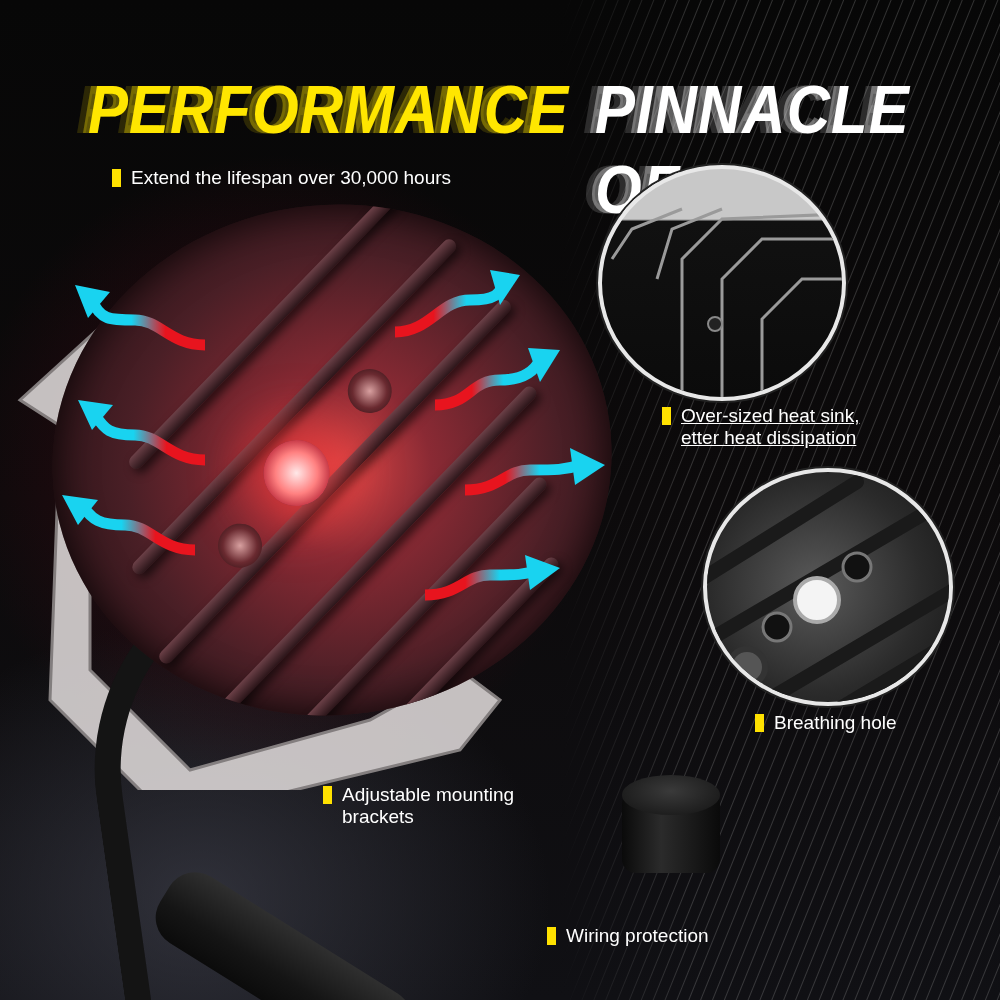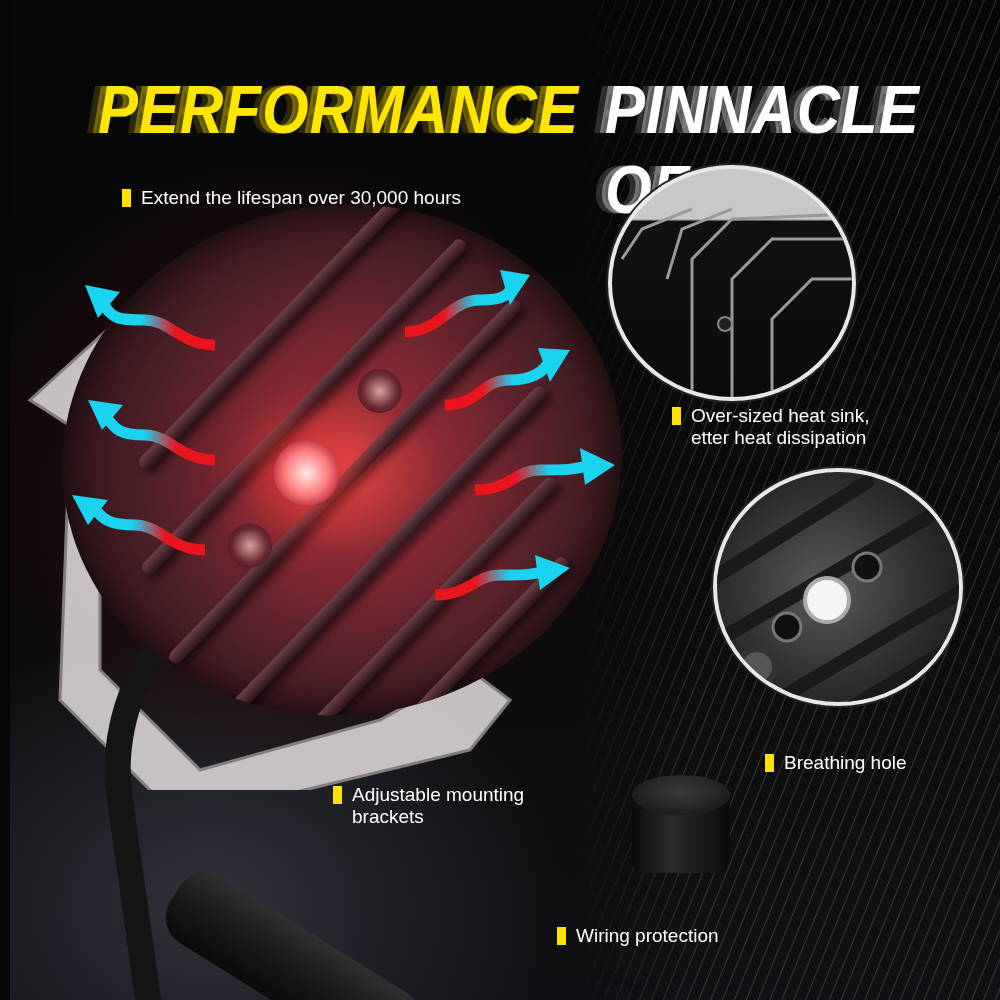--- a/index.html
+++ b/index.html
@@ -1,21 +1,21 @@
 <!DOCTYPE html>
 <html><head>
 <meta charset="utf-8">
 <style>
   html,body{margin:0;padding:0;}
   body{width:1000px;height:1000px;overflow:hidden;background:#050505;position:relative;font-family:"Liberation Sans",sans-serif;}
   .stage{position:absolute;inset:0;overflow:hidden;
     background:
       radial-gradient(ellipse 420px 420px at 280px 470px, rgba(150,30,40,0.55), rgba(60,10,20,0.25) 55%, rgba(0,0,0,0) 75%),
       radial-gradient(ellipse 500px 400px at 200px 900px, rgba(70,72,85,0.6), rgba(0,0,0,0) 70%),
-      linear-gradient(180deg,#070707 0%,#0c0a0b 50%,#101014 100%); margin-left: 10px;}
+      linear-gradient(180deg,#070707 0%,#0c0a0b 50%,#101014 100%);}
   .stripes{position:absolute;left:560px;top:0;width:440px;height:1000px;
     background:repeating-linear-gradient(112deg, rgba(255,255,255,0) 0px, rgba(255,255,255,0) 9px, rgba(160,160,160,0.28) 10px, rgba(255,255,255,0) 11px);
     -webkit-mask-image:linear-gradient(90deg,transparent 0%,#000 30%);mask-image:linear-gradient(90deg,transparent 0%,#000 30%);}
   .headline{position:absolute;top:70px;left:88px;display:flex;gap:26px;font-family:"Liberation Sans",sans-serif;font-weight:900;font-style:italic;font-size:60px;letter-spacing:1px;transform:scaleY(1.15);transform-origin:left top;}
   .headline .y{color:#ffe600;text-shadow:-6px 0 0 rgba(255,230,0,0.35),-12px 0 0 rgba(255,230,0,0.15);}
   .headline .w{color:#ffffff;text-shadow:-6px 0 0 rgba(255,255,255,0.35),-12px 0 0 rgba(255,255,255,0.15);}
   .label{position:absolute;color:#fff;font-size:19px;line-height:22px;display:flex;gap:10px;align-items:flex-start;}
   .label .bullet{width:9px;height:18px;background:#ffe100;flex:none;margin-top:2px;}
   .label .txt{white-space:pre-line;}
   
@@ -127,30 +127,30 @@
       <circle cx="150" cy="95" r="14" fill="#111" stroke="#777" stroke-width="3"></circle>
       <circle cx="40" cy="195" r="18" fill="#555" stroke="#333" stroke-width="6"></circle>
     </svg>
   </div>
 
   <div class="cap">
     <div class="cap-body"></div>
     <div class="cap-top"></div>
   </div>
 
-  <div class="label" style="left:112px;top:187px;">
+  <div class="label" style="left:112px;top:167px;">
     <span class="bullet"></span>
     <span class="txt">Extend the lifespan over 30,000 hours</span>
   </div>
-  <div class="label" style="left:662px;top:405px;">
+  <div class="label" style="left:662px;top:405px;text-decoration:underline;">
     <span class="bullet"></span>
     <span class="txt">Over-sized heat sink,
 etter heat dissipation</span>
   </div>
-  <div class="label" style="left:715px;top:752px;padding-left:40px;">
+  <div class="label" style="left:715px;top:712px;padding-left:40px;">
     <span class="bullet"></span>
     <span class="txt">Breathing hole</span>
   </div>
   <div class="label" style="left:323px;top:784px;">
     <span class="bullet"></span>
     <span class="txt">Adjustable mounting
 brackets</span>
   </div>
   <div class="label" style="left:547px;top:925px;justify-content:center;">
     <span class="bullet"></span>

